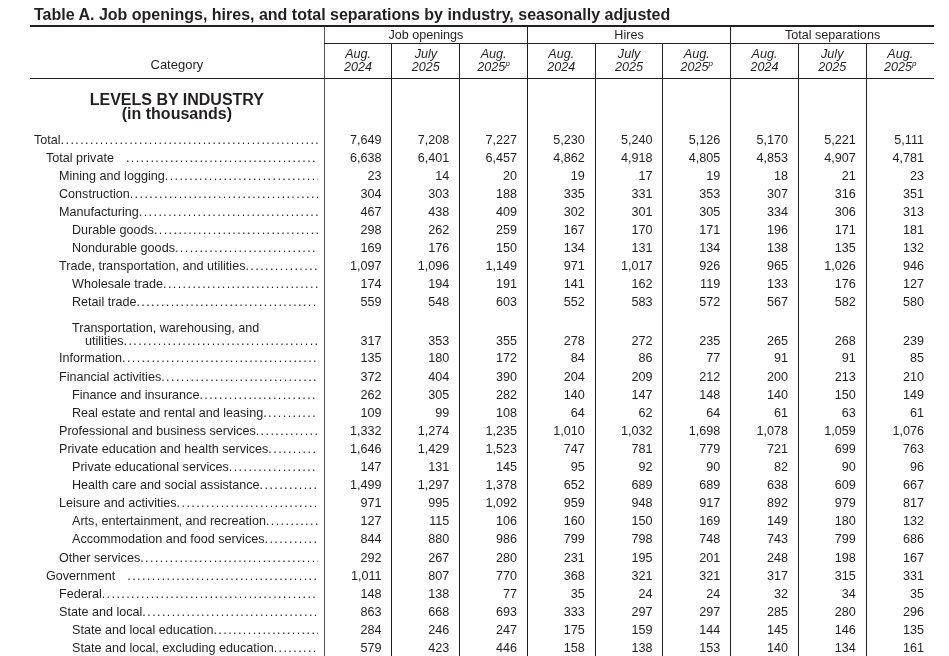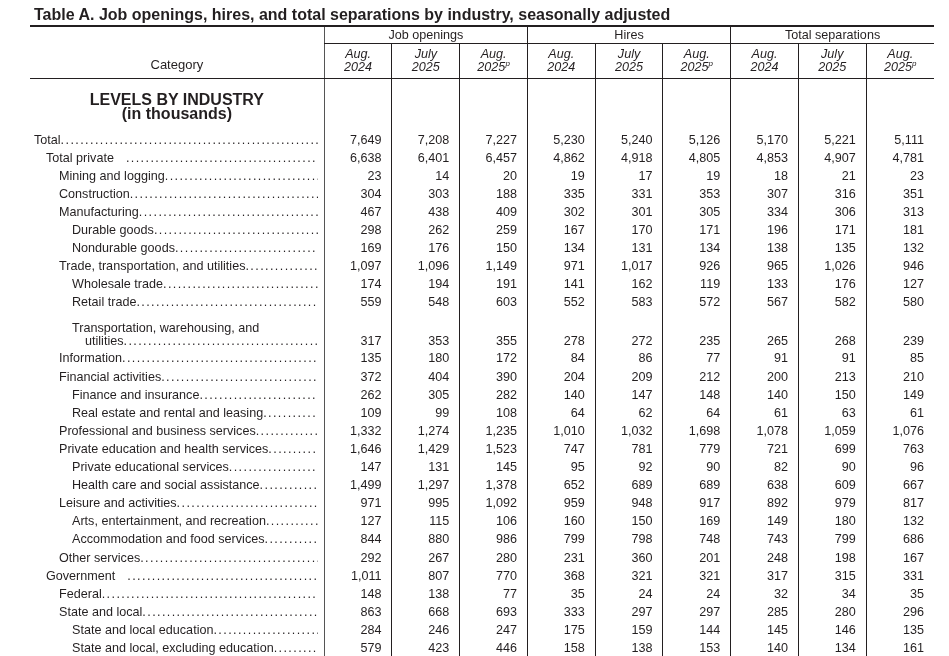--- a/index.html
+++ b/index.html
@@ -508,21 +508,21 @@
         <td>
           <div class="lbl i2">
             <span class="txt">Other services</span>
             <span class="dots"></span>
           </div>
         </td>
         <td class="num vl2">292</td>
         <td class="num vl">267</td>
         <td class="num vl">280</td>
         <td class="num vl">231</td>
-        <td class="num vl">360</td>
+        <td class="num vl">195</td>
         <td class="num vl">201</td>
         <td class="num vl">248</td>
         <td class="num vl">198</td>
         <td class="num vl">167</td>
       </tr>
       <tr>
         <td>
           <div class="lbl i1">
             <span class="txt">Government</span>
             <span class="dots"></span>

